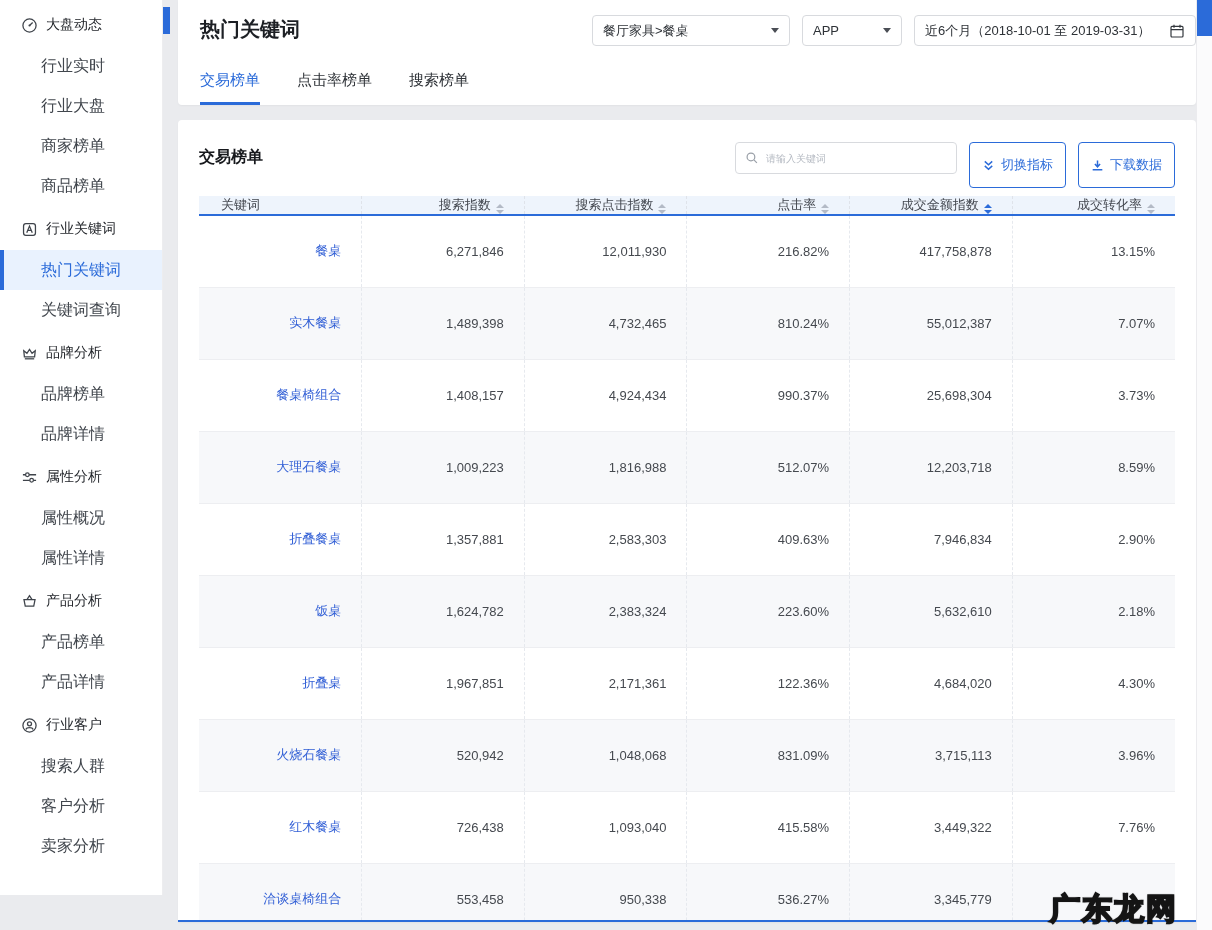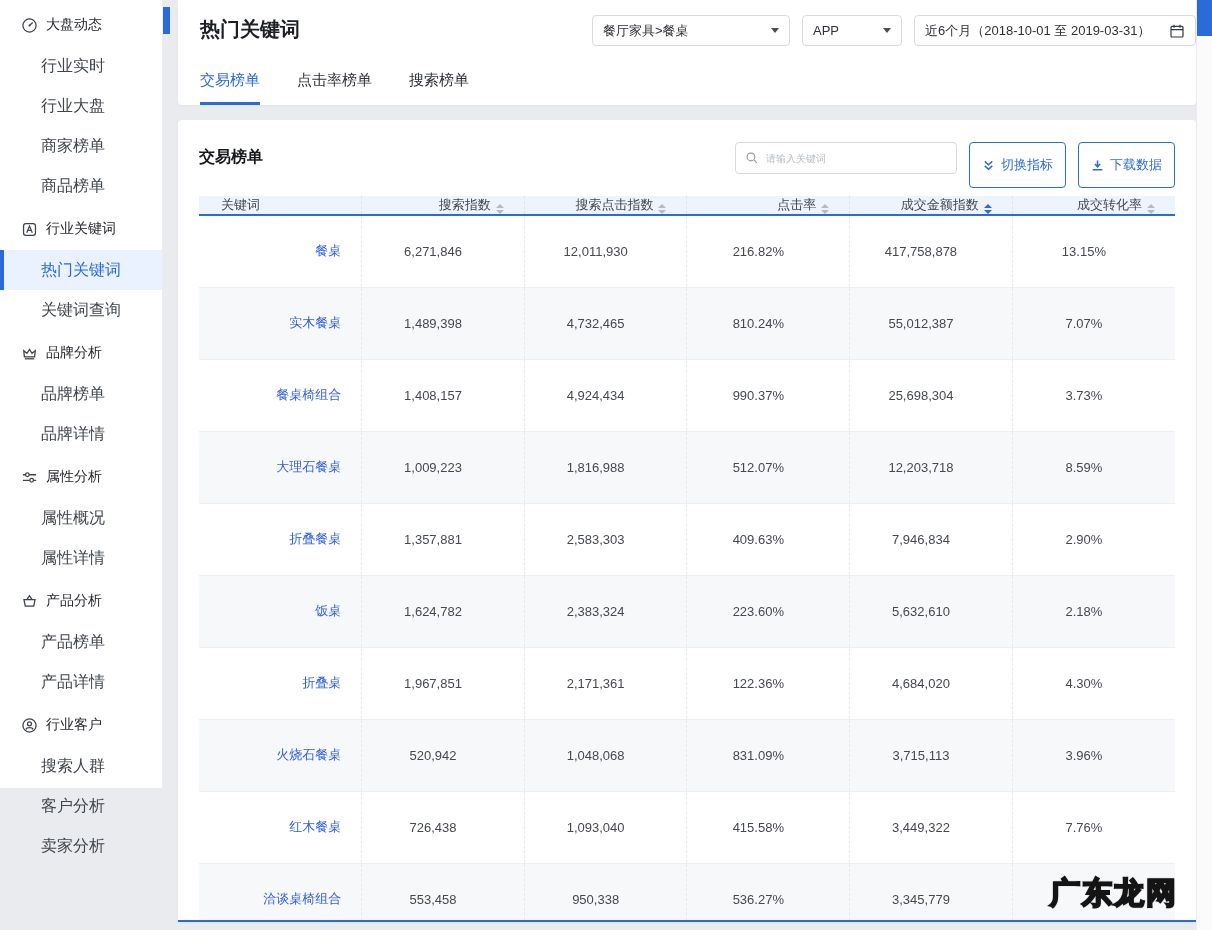--- a/index.html
+++ b/index.html
@@ -4,21 +4,21 @@
 <style>
   * { margin:0; padding:0; box-sizing:border-box; }
   html,body { width:1212px; height:930px; overflow:hidden; }
   body {
     font-family:"Liberation Sans","DejaVu Sans",sans-serif;
     background:#eaebee; position:relative; color:#33373d;
   }
 
   
   .sidebar {
-    position:absolute; left:0; top:0; width:163px; height:788px;
+    position:absolute; left:0; top:0; width:163px; height:895px;
     background:#fff; border-right:1px solid #ededef; padding-top:4px;
   }
   .nav-group { margin-bottom:2px; }
   .nav-section {
     height:42px; display:flex; align-items:center; gap:8px;
     padding-left:21px; font-size:14px; color:#23262b; cursor:pointer;
   }
   .nav-section .nav-icon { width:17px; height:17px; display:inline-flex; }
   .nav-item {
     height:40px; display:flex; align-items:center;
@@ -99,21 +99,21 @@
   }
   table.rank th, table.rank td { font-weight:normal; }
   thead th {
     height:16px; background:#eef4fc; font-size:13px; color:#42464e;
     text-align:right; padding-right:20px; border-bottom:2px solid #2b6bd9;
     cursor:pointer; white-space:nowrap;
   }
   thead th:first-child { text-align:left; padding-left:22px; }
   thead th + th { border-left:1px dashed #dfe3ea; }
   tbody td {
-    height:72px; font-size:13px; color:#45494f; text-align:center;
+    height:72px; font-size:13px; color:#45494f; text-align:right;
     padding-right:20px; white-space:nowrap;
   }
   tbody td + td { border-left:1px dashed #e6e9ee; }
   tbody tr + tr td { border-top:1px solid #edeef1; }
   tbody tr:nth-child(even) td { background:#f7f8fa; }
   td.kw { text-align:right; padding-left:22px; }
   td.kw a { color:#3461d6; text-decoration:none; cursor:pointer; }
   .sort { display:inline-flex; flex-direction:column; margin-left:5px; vertical-align:1px; }
   .sort i { display:block; width:0; height:0; border-left:4px solid transparent; border-right:4px solid transparent; }
   .sort .up { border-bottom:4px solid #b3bac6; margin-bottom:2px; }
@@ -121,21 +121,21 @@
   .sort.active .up { border-bottom-color:#2b6bd9; }
   .sort.active .dn { border-top-color:#2b6bd9; }
 
   
   .v-scrollbar {
     position:absolute; right:0; top:0; width:16px; height:930px;
     background:#fbfbfc; border-left:1px solid #ebebee;
   }
   .v-scrollbar .thumb { position:absolute; left:0; top:0; width:16px; height:36px; background:#2b6bd9; cursor:pointer; }
   .watermark {
-    position:absolute; right:34px; bottom:16px; font-size:30px; font-weight:bold;
+    position:absolute; right:34px; bottom:0; font-size:30px; font-weight:bold;
     color:#fff; -webkit-text-stroke:2px #141414; letter-spacing:2px;
     text-shadow:0 0 2px #000; z-index:5; font-family:"DejaVu Sans",sans-serif;
   }
   svg { display:block; }
 </style>
 </head>
 <body>
 
 <aside class="sidebar">
 

